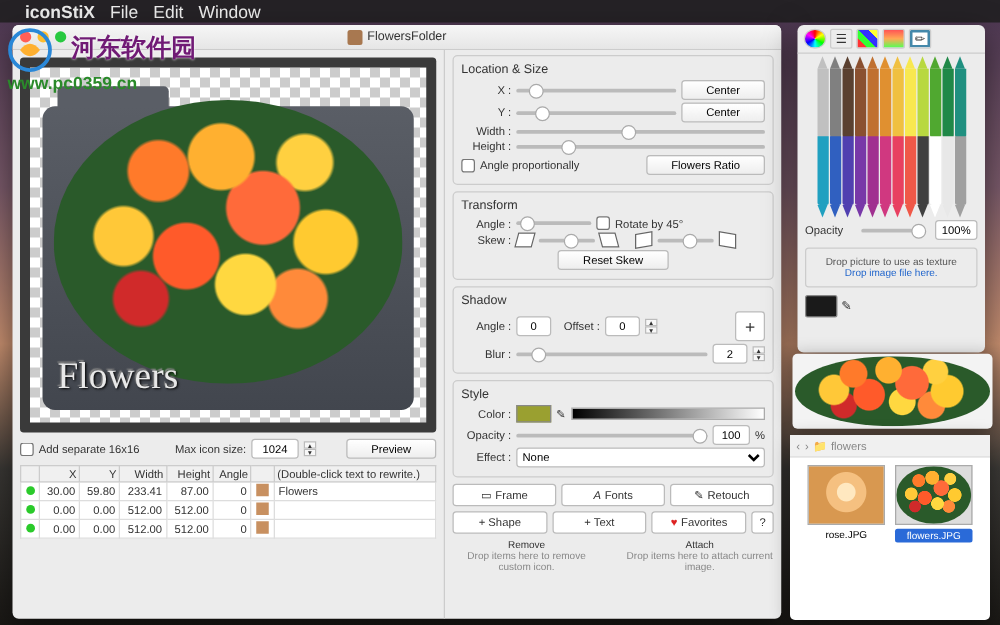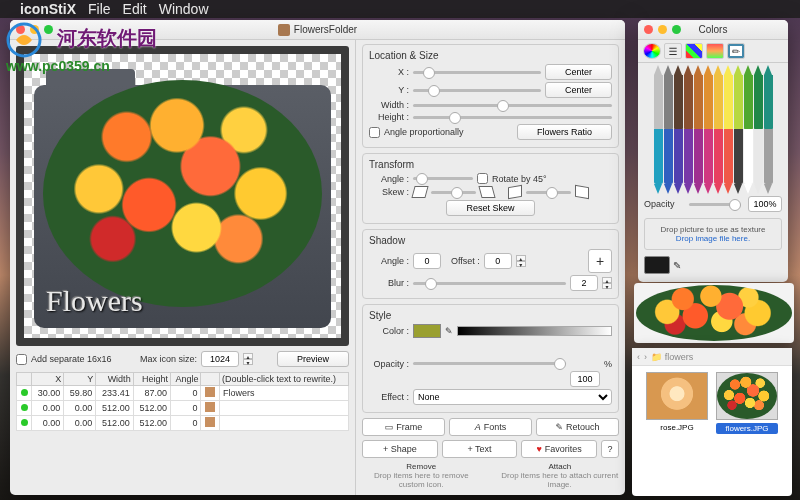--- a/index.html
+++ b/index.html
@@ -270,21 +270,21 @@
         <div class="group-title">Style</div>
         <div class="prop-row">
             <span class="prop-label">Color :</span>
             <div class="color-well"></div>
             <span>✎</span>
             <div style="flex:1;height:10px;background:linear-gradient(90deg,#000,#fff);border:1px solid #aaa"></div>
           </div>
         <div class="prop-row">
             <span class="prop-label">Opacity :</span>
             <div class="slider" style="--p:92%"></div>
-            <input class="num-input" style="width: 30px; margin-top: 31px;" value="100">
+            <input class="num-input" style="width: 30px;" value="100">
             <span>%</span>
           </div>
         <div class="prop-row">
             <span class="prop-label">Effect :</span>
             <select class="effect-select"><option>None</option></select>
           </div>
       </div>
 
       <div class="bot-btns">
         <div class="bot-btn">▭ <span>Frame</span></div>
@@ -311,28 +311,20 @@
         <div>
             <div style="color:#333">Attach</div>
             <div>Drop items here to attach current image.</div>
           </div>
       </div>
     </div>
   </div>
 </div>
 
 <div id="colors-win" class="window">
-  <div class="titlebar">
-    <div class="lights">
-        <div class="light lr"></div>
-        <div class="light ly"></div>
-        <div class="light lg"></div>
-      </div>
-    <span>Colors</span>
-  </div>
   <div class="color-palette-toolbar">
     <div class="cpt-btn" style="background:conic-gradient(red,yellow,lime,cyan,blue,magenta,red);border-radius:50%"></div>
     <div class="cpt-btn">☰</div>
     <div class="cpt-btn" style="background:linear-gradient(45deg,#f33 25%,#3f3 25% 50%,#33f 50% 75%,#ff3 75%)"></div>
     <div class="cpt-btn" style="background:linear-gradient(#f55,#fa5,#5f5)"></div>
     <div class="cpt-btn" style="background:#fff;box-shadow:inset 0 0 0 2px #48a">✏</div>
   </div>
   <div class="pencils">
     <div class="pencil-row pr-top" id="pr-top" style="top:12px">
         <div class="pencil" style="background: rgb(192, 192, 192); color: rgb(192, 192, 192);"></div>

